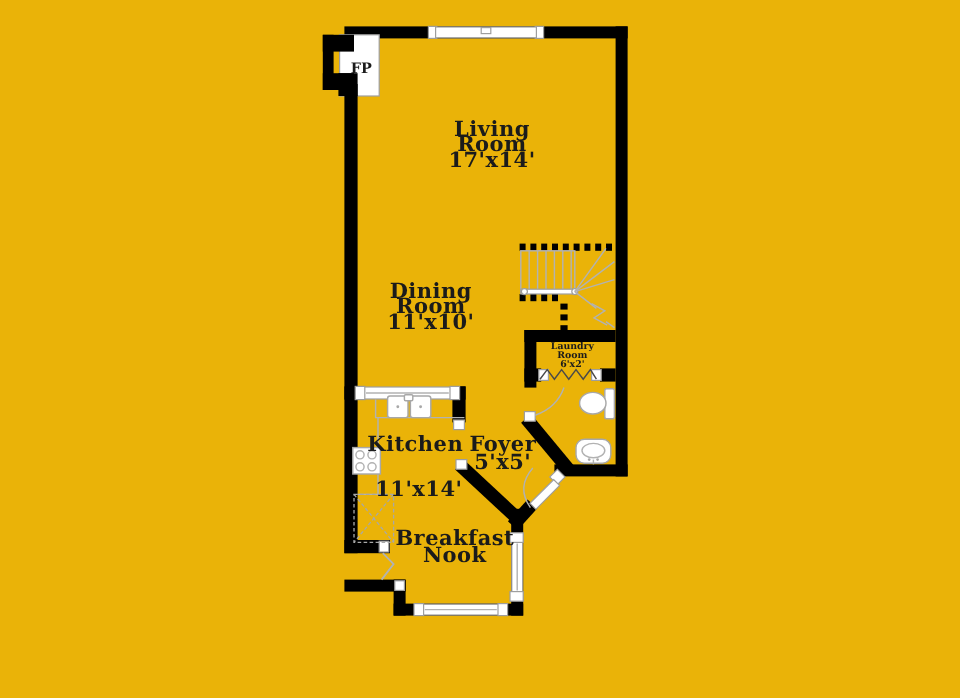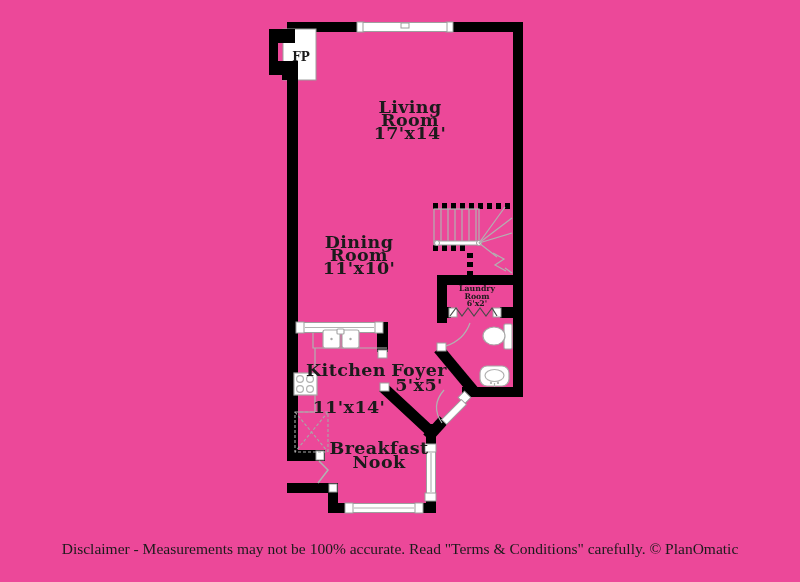--- a/index.html
+++ b/index.html
@@ -1,16 +1,16 @@
 <!DOCTYPE html>
 <html><head>
 <meta charset="utf-8">
 <style>
   html,body{margin:0;padding:0;background:#ffffff;}
-  .canvas{position:relative;width:800px;height:582px;background:#ec4899;overflow:hidden;
+  .canvas{position:relative;width:800px;height:582px;background:#eab308;overflow:hidden;
           font-family:"DejaVu Serif","Liberation Serif",serif;}
   svg{position:absolute;top:0;left:0;}
   .wall{fill:#000000;stroke:none;}
   .wline{stroke:#000000;stroke-width:11;stroke-linecap:square;}
   .win{fill:#ffffff;stroke:#9e9e9e;stroke-width:1;}
   .cap{fill:#ffffff;stroke:#9e9e9e;stroke-width:1;}
   .fix{fill:#ffffff;stroke:#a8a8a8;stroke-width:1.2;}
   .thin{fill:none;stroke:#b2b2b2;stroke-width:1.2;}
   .dash{fill:none;stroke:#a8a8a8;stroke-width:1.1;stroke-dasharray:3 2;}
   .blk{fill:#000000;}
@@ -224,14 +224,13 @@
 
     <text class="room-label" x="379" y="454">Breakfast</text>
     <text class="room-label" x="379" y="468">Nook</text>
 
     <text class="small-label" x="477" y="291">Laundry</text>
     <text class="small-label" x="477" y="298.5">Room</text>
     <text class="small-label" x="477" y="306">6'x2'</text>
   </g>
 </svg>
 
-<div class="disclaimer">Disclaimer - Measurements may not be 100% accurate. Read "Terms &amp; Conditions" carefully. © PlanOmatic</div>
 </div>
 
 </body></html>

